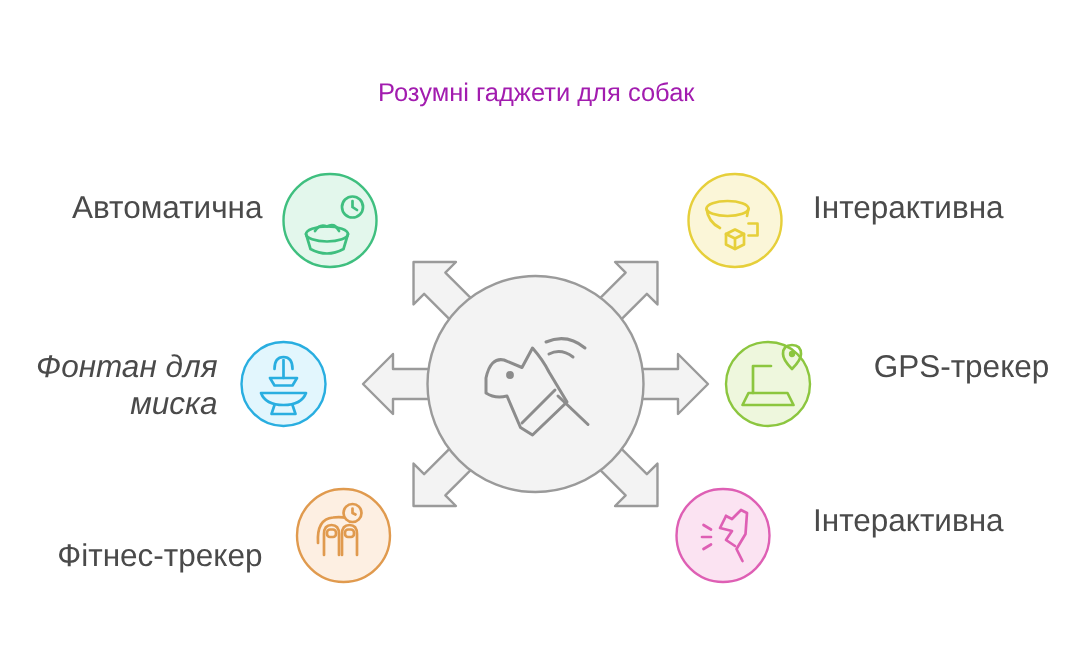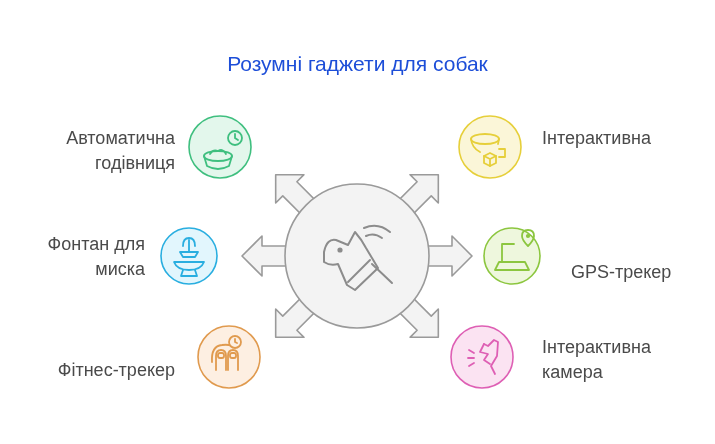--- a/index.html
+++ b/index.html
@@ -1,20 +1,20 @@
 <!DOCTYPE html>
 <html><head>
 <meta charset="utf-8">
 <style>
   html, body { margin: 0; padding: 0; }
   body { width: 715px; height: 444px; background: #ffffff; position: relative; overflow: hidden;
          font-family: "Liberation Sans", "DejaVu Sans", sans-serif; color: #4a4a4a; }
-  .title { position: absolute; left: 0; width: 715px; top: 52px; text-align: center; font-size: 21px; color: #1d4ed8; }
+  .title { position: absolute; left: 0; width: 715px; top: 52px; text-align: center; font-size: 17px; color: #a21caf; }
   svg.diagram { position: absolute; left: 0; top: 0; }
-  .label { position: absolute; font-size: 18px; line-height: 25px; color: #4a4a4a; }
+  .label { position: absolute; font-size: 21px; line-height: 25px; color: #4a4a4a; }
   .label.left { text-align: right; }
   .label.right { text-align: left; }
 </style>
 </head>
 <body>
 
 <div class="title">Розумні гаджети для собак</div>
 
 <svg class="diagram" width="715" height="444" viewBox="0 0 715 444">
 
@@ -116,32 +116,30 @@
       <path d="M484,344 L480,352 L488,354 L484,360 L490,364"></path>
       <path d="M469,350 L474,353"></path>
       <path d="M468,358 L474,358"></path>
       <path d="M469,366 L474,363"></path>
     </g>
   </g>
 </svg>
 
 <div class="label left" style="left:30px; top:126px; width:145px;">
   <div>Автоматична</div>
-  <div>годівниця</div>
 </div>
-<div class="label left" style="left:20px; top:232px; width:125px;">
+<div class="label left" style="left:20px; top:232px; width:125px;font-style:italic;">
   <div>Фонтан для</div>
   <div>миска</div>
 </div>
 <div class="label left" style="left:20px; top:358px; width:155px;">
   <div>Фітнес-трекер</div>
 </div>
 
 <div class="label right" style="left:542px; top:126px; width:170px;">
   <div>Інтерактивна</div>
 </div>
-<div class="label right" style="left:571px; top:260px; width:140px;">
+<div class="label right" style="left:571px; top:232px; width:140px;text-align:center;">
   <div>GPS-трекер</div>
 </div>
 <div class="label right" style="left:542px; top:335px; width:170px;">
   <div>Інтерактивна</div>
-  <div>камера</div>
 </div>
 
 </body></html>

